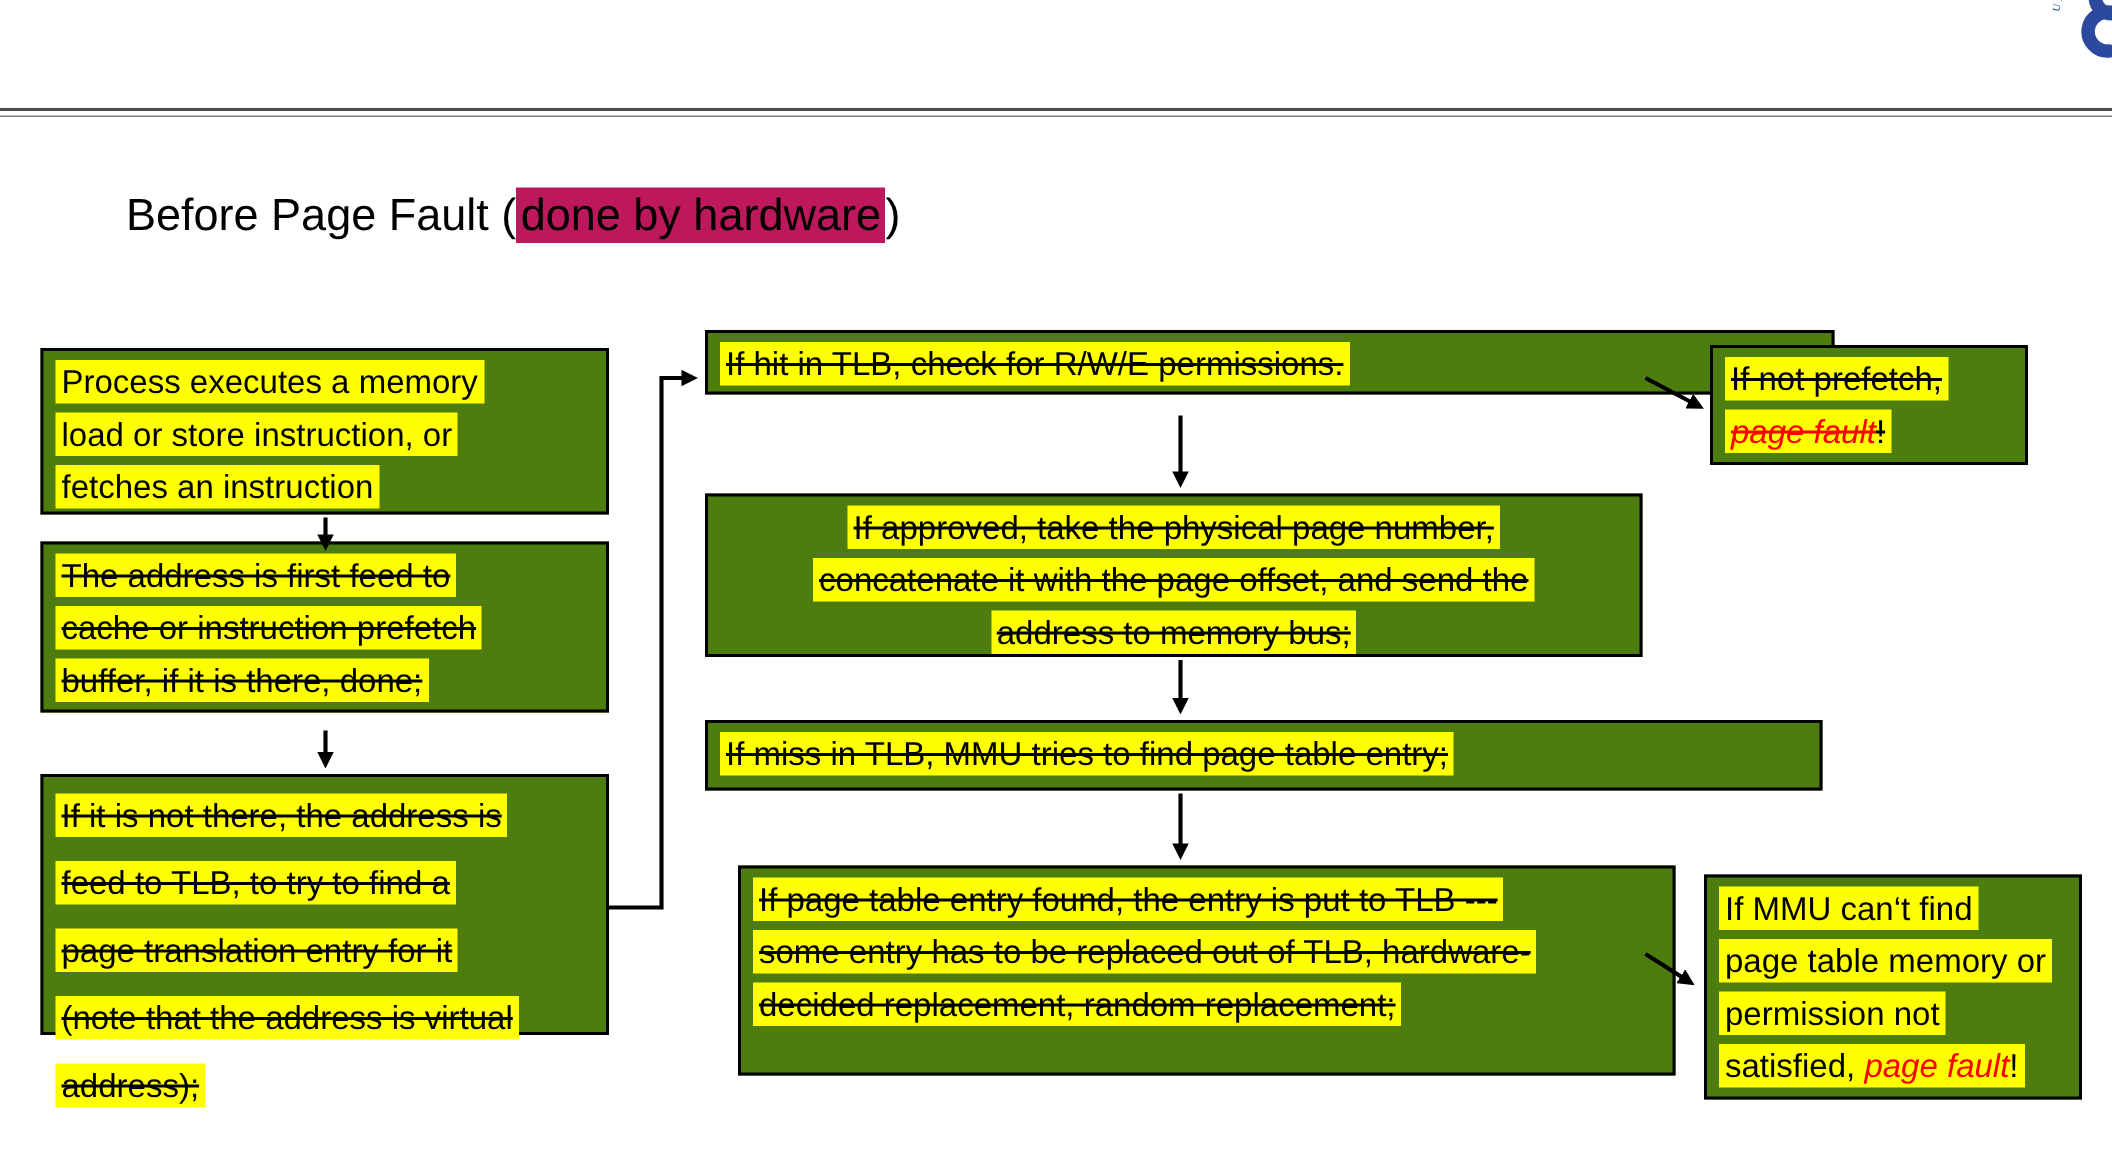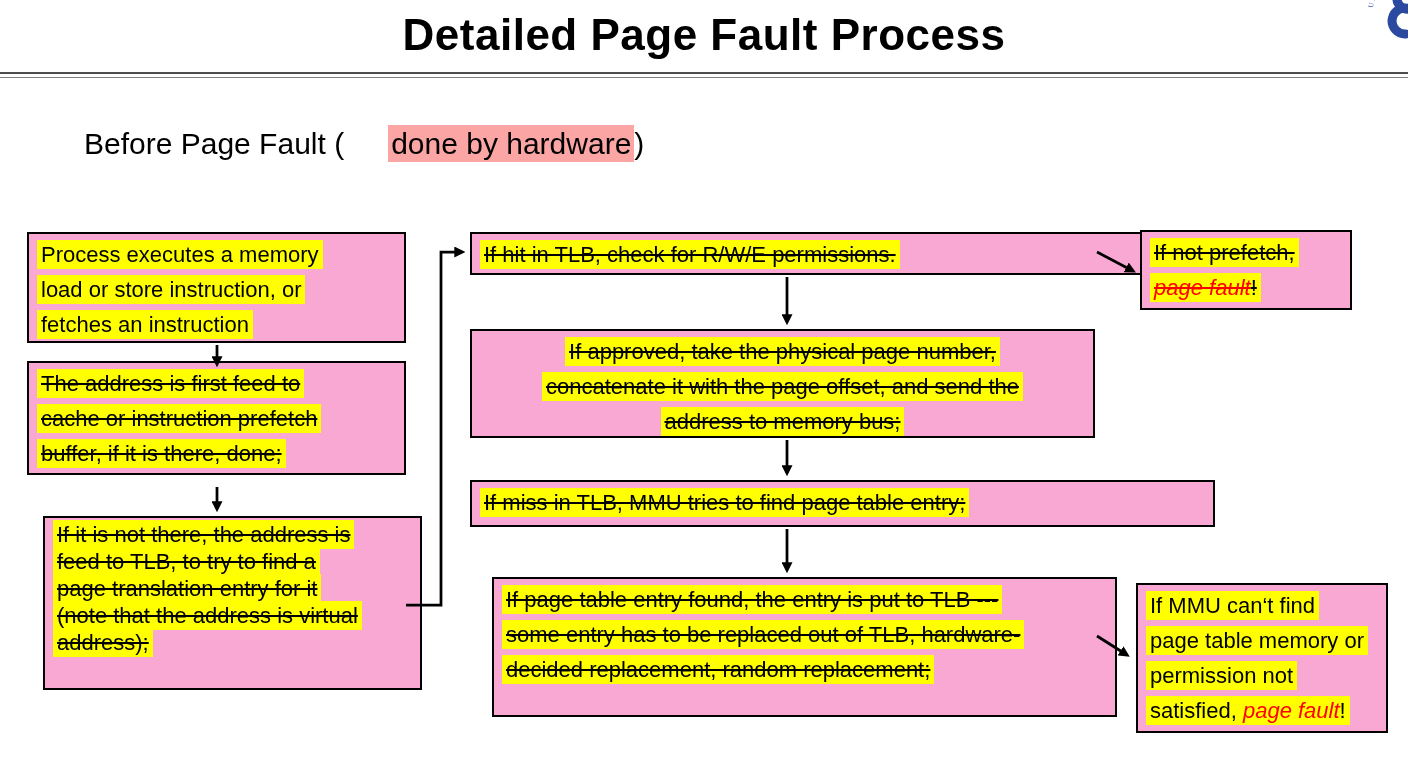--- a/index.html
+++ b/index.html
@@ -7,41 +7,40 @@
     position:relative; width:1408px; height:768px; background:#ffffff;
     overflow:hidden; font-family:"Liberation Sans", sans-serif; color:#000;
   }
   .title {
     position:absolute; top:10px; left:0; width:100%; text-align:center;
     font-size:44px; font-weight:bold; letter-spacing:0.5px; color:#000;
   }
   .rule1 { position:absolute; top:72px; left:0; width:1408px; height:2px; background:#4d4d4d; }
   .rule2 { position:absolute; top:77px; left:0; width:1408px; height:1px; background:#808080; }
   .subtitle { position:absolute; left:84px; top:127px; font-size:30px; white-space:nowrap; }
-  .hl-inline { background:#fca5a5; padding:2px 3px;margin-left:44px; }
+  .hl-inline { background:#be185d; padding:2px 3px; }
   .box {
-    position:absolute; box-sizing:border-box; border:2px solid #000; background:#f9a8d4;
+    position:absolute; box-sizing:border-box; border:2px solid #000; background:#4d7c0f;
     font-size:22px; line-height:35px; padding:3px 8px;
   }
-  .lh33 { line-height:27px;margin-left:16px; }
+  .lh33 { line-height:45px; }
   .hl {
     background:#FFFF00; white-space:pre-line; padding:2px 4px;
     -webkit-box-decoration-break:clone; box-decoration-break:clone;
   }
   .strike { text-decoration:line-through; text-decoration-thickness:2px; }
   .red { color:#FF0000;font-style:italic; }
   .arrows { position:absolute; top:0; left:0; width:1408px; height:768px; pointer-events:none; }
   .logo { position:absolute; top:-14px; left:1360px; width:80px; height:80px; }
 </style>
 </head>
 <body>
 
 <div id="slide">
 
-  <div class="title">Detailed Page Fault Process</div>
   <div class="rule1"></div>
   <div class="rule2"></div>
 
   <div class="subtitle"><span>Before Page Fault (</span><span class="hl-inline">done by hardware</span><span>)</span></div>
 
   <div>
 
     <div class="box" style="left:27px; top:232px; width:379px; height:111px;">
       <span class="hl">Process executes a memory
 load or store instruction, or
@@ -55,21 +54,21 @@
     </div>
 
     <div class="box lh33" style="left:27px; top:516px; width:379px; height:174px;">
       <span class="hl strike">If it is not there, the address is
 feed to TLB, to try to find a
 page translation entry for it
 (note that the address is virtual
 address);</span>
     </div>
 
-    <div class="box" style="left:470px; top:232px; width:753px; height:43px;">
+    <div class="box" style="left:470px; top:220px; width:753px; height:43px;">
       <span class="hl strike">If hit in TLB, check for R/W/E permissions.</span>
     </div>
 
     <div class="box" style="left:470px; top:329px; width:625px; height:109px;text-align:center;">
       <span class="hl strike">If approved, take the physical page number,
 concatenate it with the page offset, and send the
 address to memory bus;</span>
     </div>
 
     <div class="box" style="left:470px; top:480px; width:745px; height:47px;">

